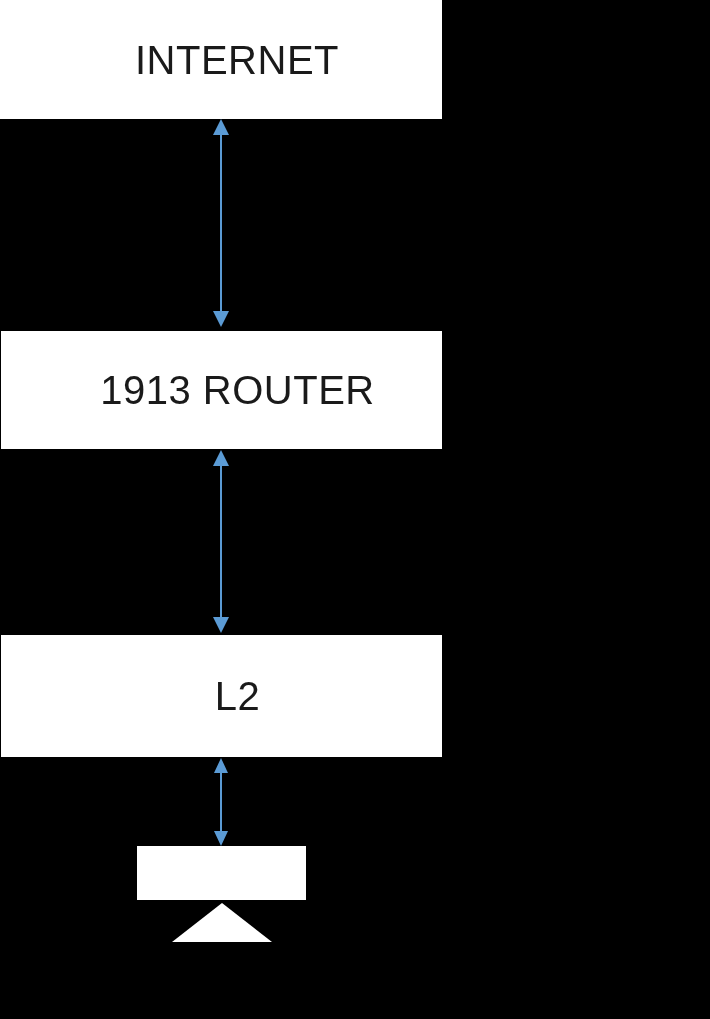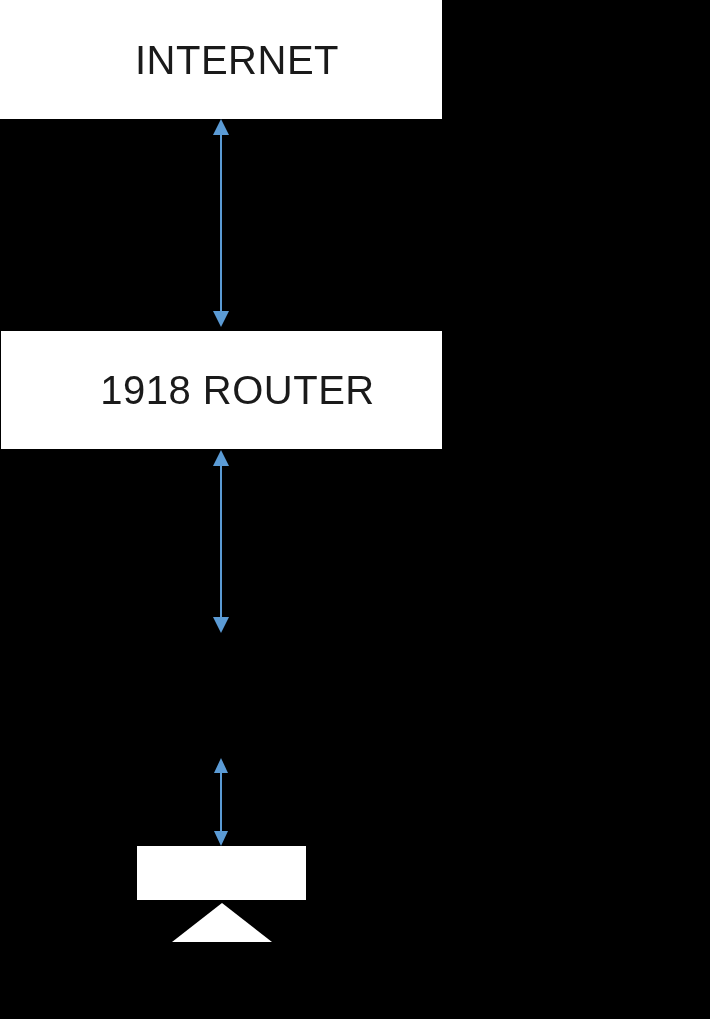--- a/index.html
+++ b/index.html
@@ -107,31 +107,34 @@
 
   <div class="connector" id="connector-internet-router" style="left:203px; top:119px; width:36px; height:208px;">
     <svg width="36" height="208" viewBox="0 0 36 208">
       <line x1="18" y1="10" x2="18" y2="198" stroke="#5B9BD5" stroke-width="2"></line>
       <polygon points="18,0 26,16 10,16" fill="#5B9BD5"></polygon>
       <polygon points="18,208 26,192 10,192" fill="#5B9BD5"></polygon>
     </svg>
   </div>
 
   <div class="node-box" id="node-router">
-    <span class="node-label">1918 ROUTER</span>
+    <span class="node-label">1913 ROUTER</span>
   </div>
 
   <div class="connector" id="connector-router-l2" style="left:203px; top:450px; width:36px; height:183px;">
     <svg width="36" height="183" viewBox="0 0 36 183">
       <line x1="18" y1="10" x2="18" y2="173" stroke="#5B9BD5" stroke-width="2"></line>
       <polygon points="18,0 26,16 10,16" fill="#5B9BD5"></polygon>
       <polygon points="18,183 26,167 10,167" fill="#5B9BD5"></polygon>
     </svg>
   </div>
 
+  <div class="node-box" id="node-l2">
+    <span class="node-label">L2</span>
+  </div>
 
   <div class="connector" id="connector-l2-endpoint" style="left:203px; top:758px; width:36px; height:88px;">
     <svg width="36" height="88" viewBox="0 0 36 88">
       <line x1="18" y1="9" x2="18" y2="79" stroke="#5B9BD5" stroke-width="2"></line>
       <polygon points="18,0 25,15 11,15" fill="#5B9BD5"></polygon>
       <polygon points="18,88 25,73 11,73" fill="#5B9BD5"></polygon>
     </svg>
   </div>
 
   <div id="node-endpoint">

